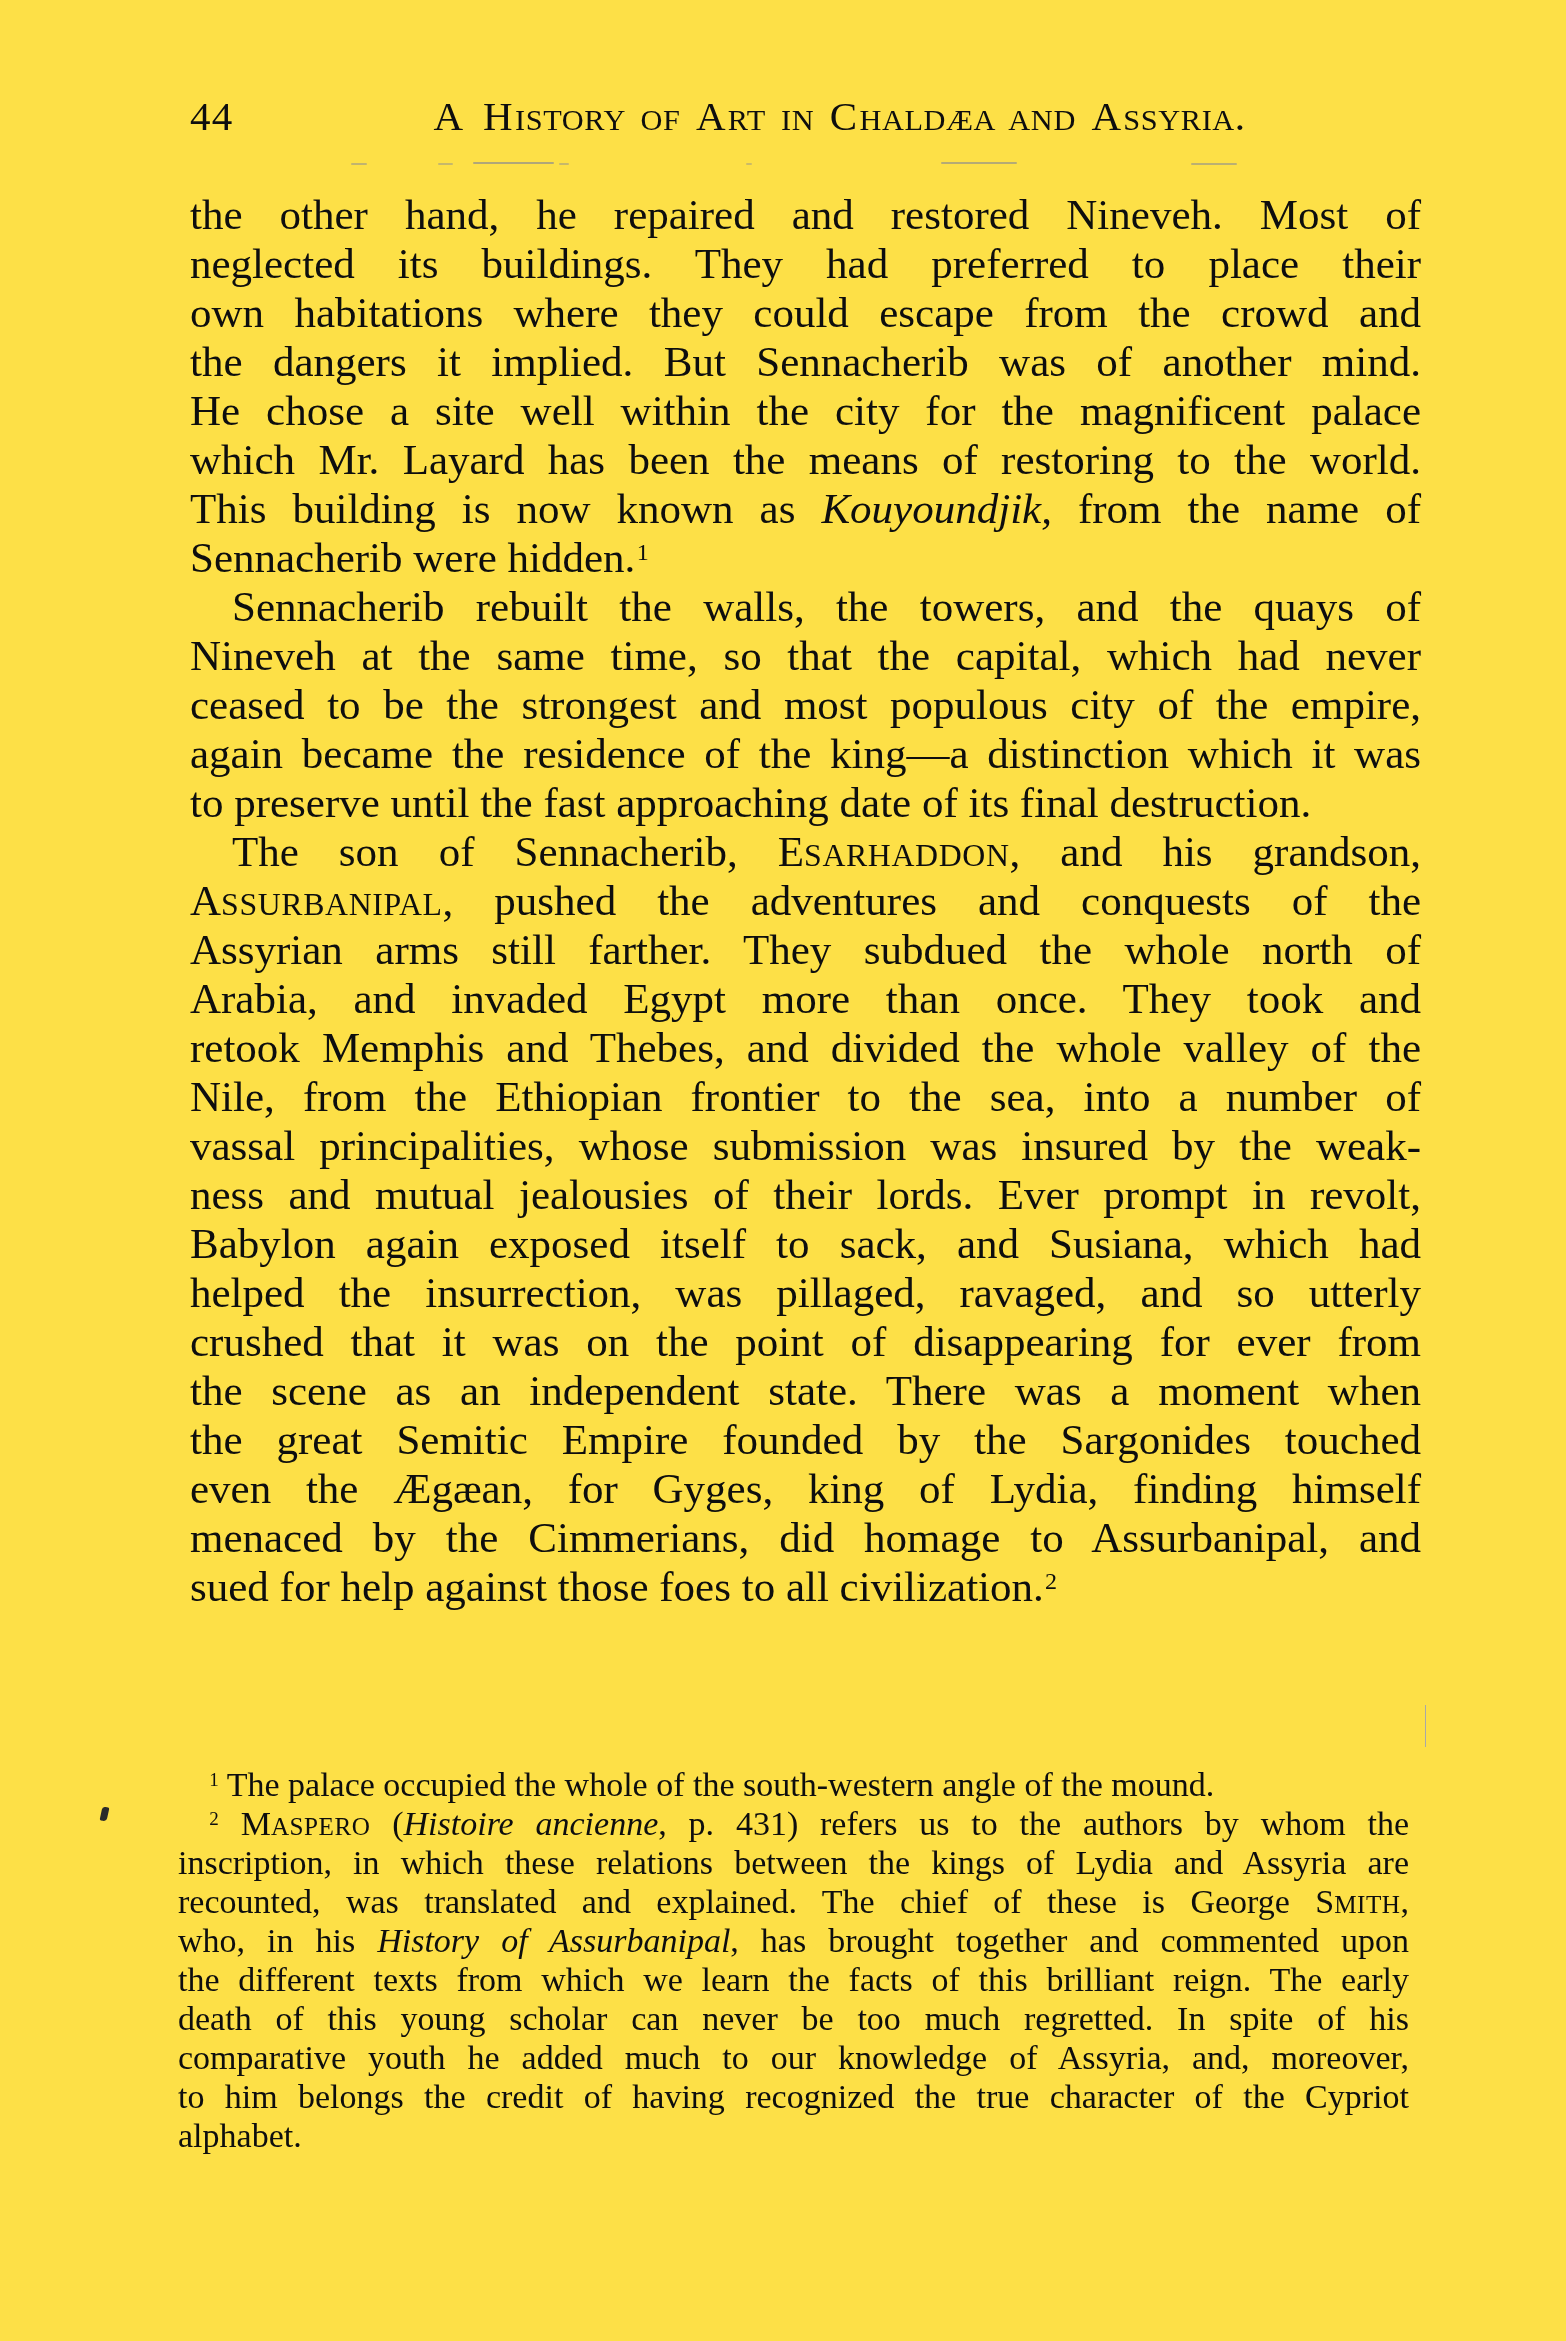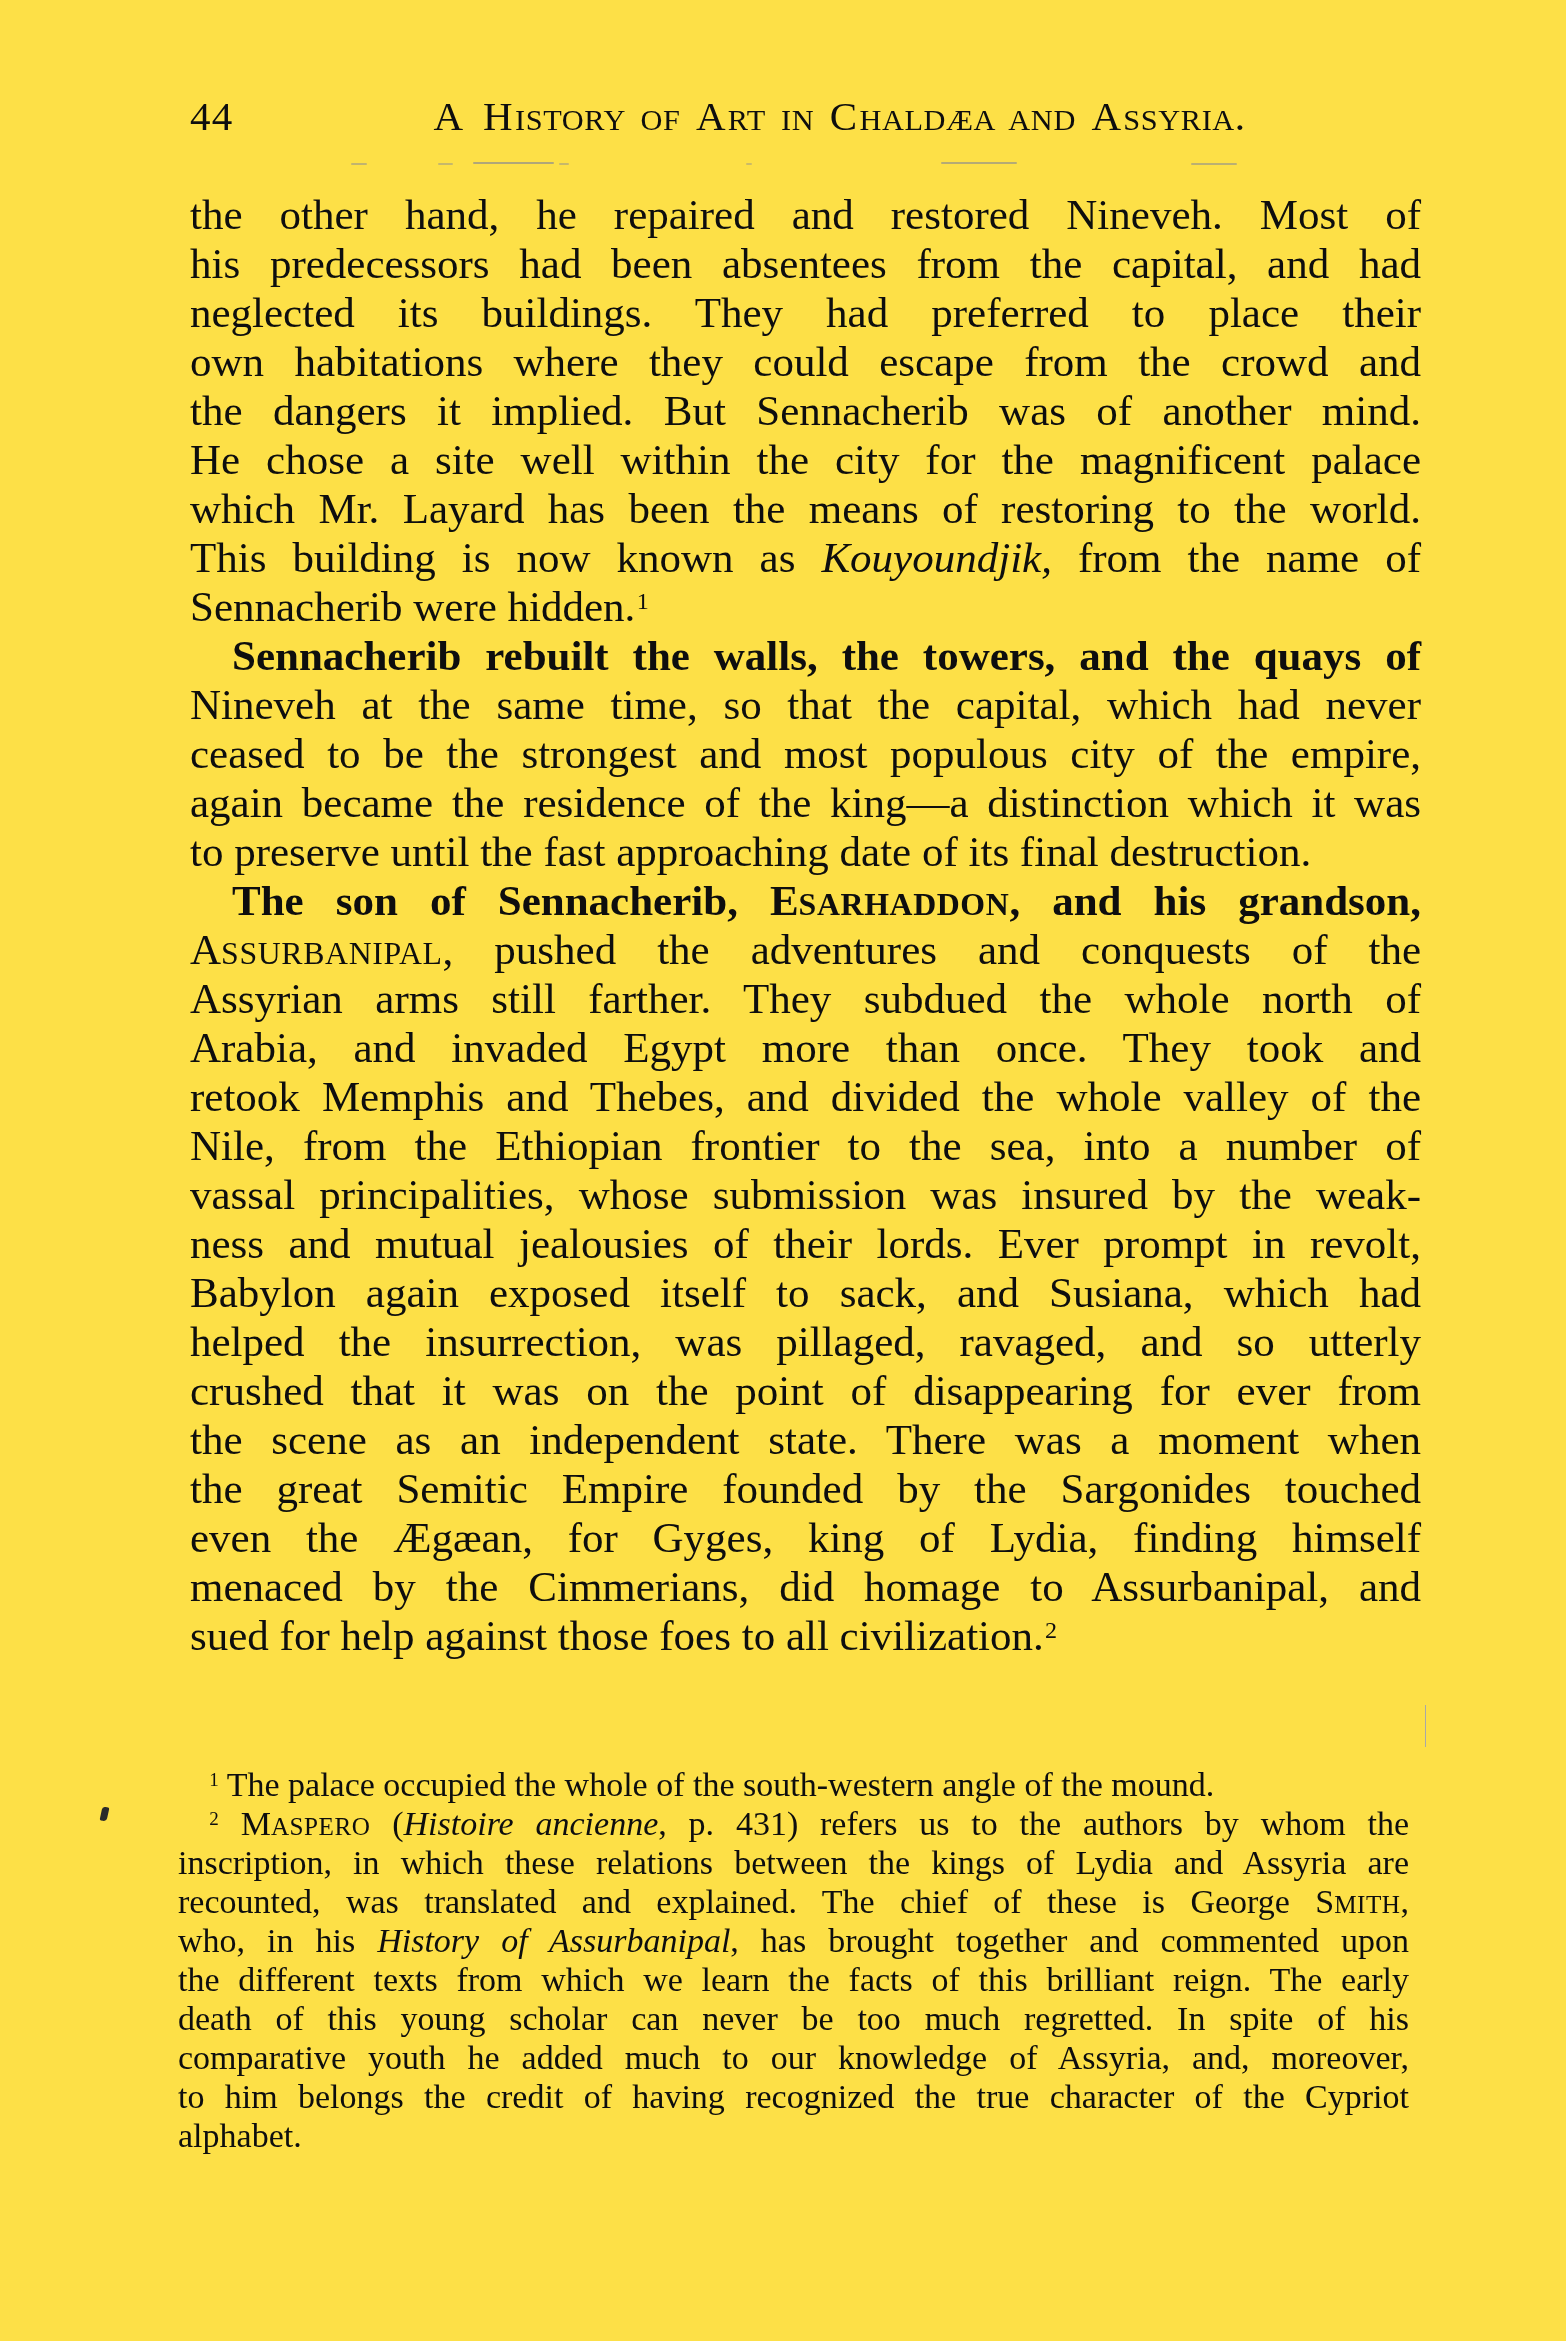--- a/index.html
+++ b/index.html
@@ -70,21 +70,21 @@
   #footnotes .line{
     height:39px;
     line-height:39px;
   }
   .line.just{
     text-align:justify;
     text-align-last:justify;
     text-justify:inter-word;
   }
   .line.left{text-align:left;}
-  #body-text .indent{padding-left:42px;font-weight:bold;}
+  #body-text .indent{padding-left:42px;}
   #footnotes .indent{padding-left:30px;}
   .ital{font-style:italic;}
   .sc-rest{font-size:.74em;letter-spacing:.02em;}
   .sup{
     font-size:.56em;
     position:relative;
     top:-.5em;
     margin-left:1.3px;
   }
   
@@ -123,21 +123,20 @@
     <div class="rule-dash" style="left:473px;top:162px;width:81px;opacity:.7"></div>
     <div class="rule-dash" style="left:559px;top:163px;width:10px;opacity:.5"></div>
     <div class="rule-dash" style="left:746px;top:163px;width:5.7px;opacity:.45"></div>
     <div class="rule-dash" style="left:941px;top:162px;width:76px;opacity:.65"></div>
     <div class="rule-dash" style="left:1191px;top:163px;width:46px;opacity:.6"></div>
   </div>
 
   <div id="body-text">
       <div>
         <div class="line just">the other hand, he repaired and restored Nineveh.  Most of</div>
-        <div class="line just">his predecessors had been absentees from the capital, and had</div>
         <div class="line just">neglected its buildings.  They had preferred to place their</div>
         <div class="line just">own habitations where they could escape from the crowd and</div>
         <div class="line just">the dangers it implied.  But Sennacherib was of another mind.</div>
         <div class="line just">He chose a site well within the city for the magnificent palace</div>
         <div class="line just">which Mr. Layard has been the means of restoring to the world.</div>
         <div class="line just">This building is now known as <span class="ital">Kouyoundjik,</span> from the name of</div>
         <div class="line left">Sennacherib were hidden.<span class="sup">1</span></div>
       </div>
       <div>
         <div class="line just indent">Sennacherib rebuilt the walls, the towers, and the quays of</div>

